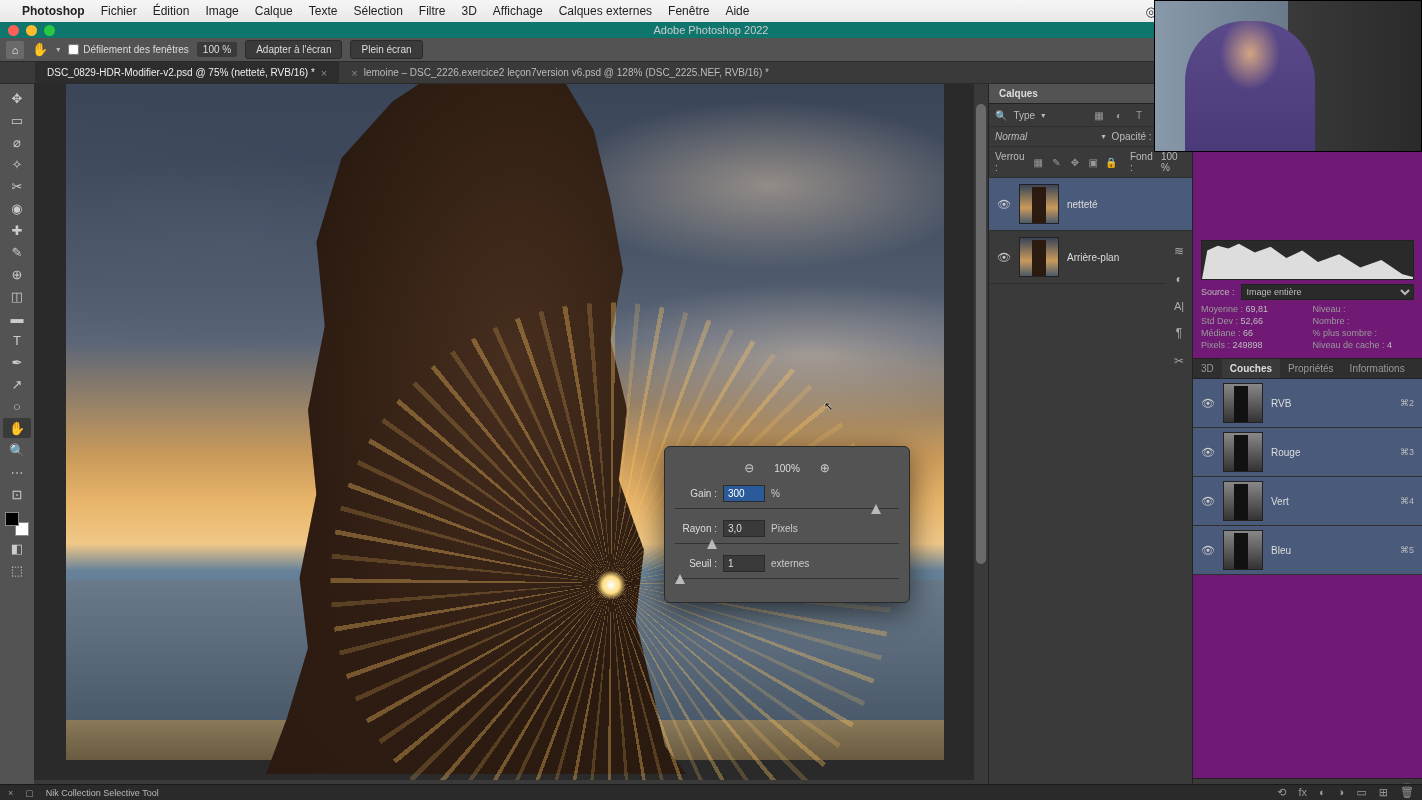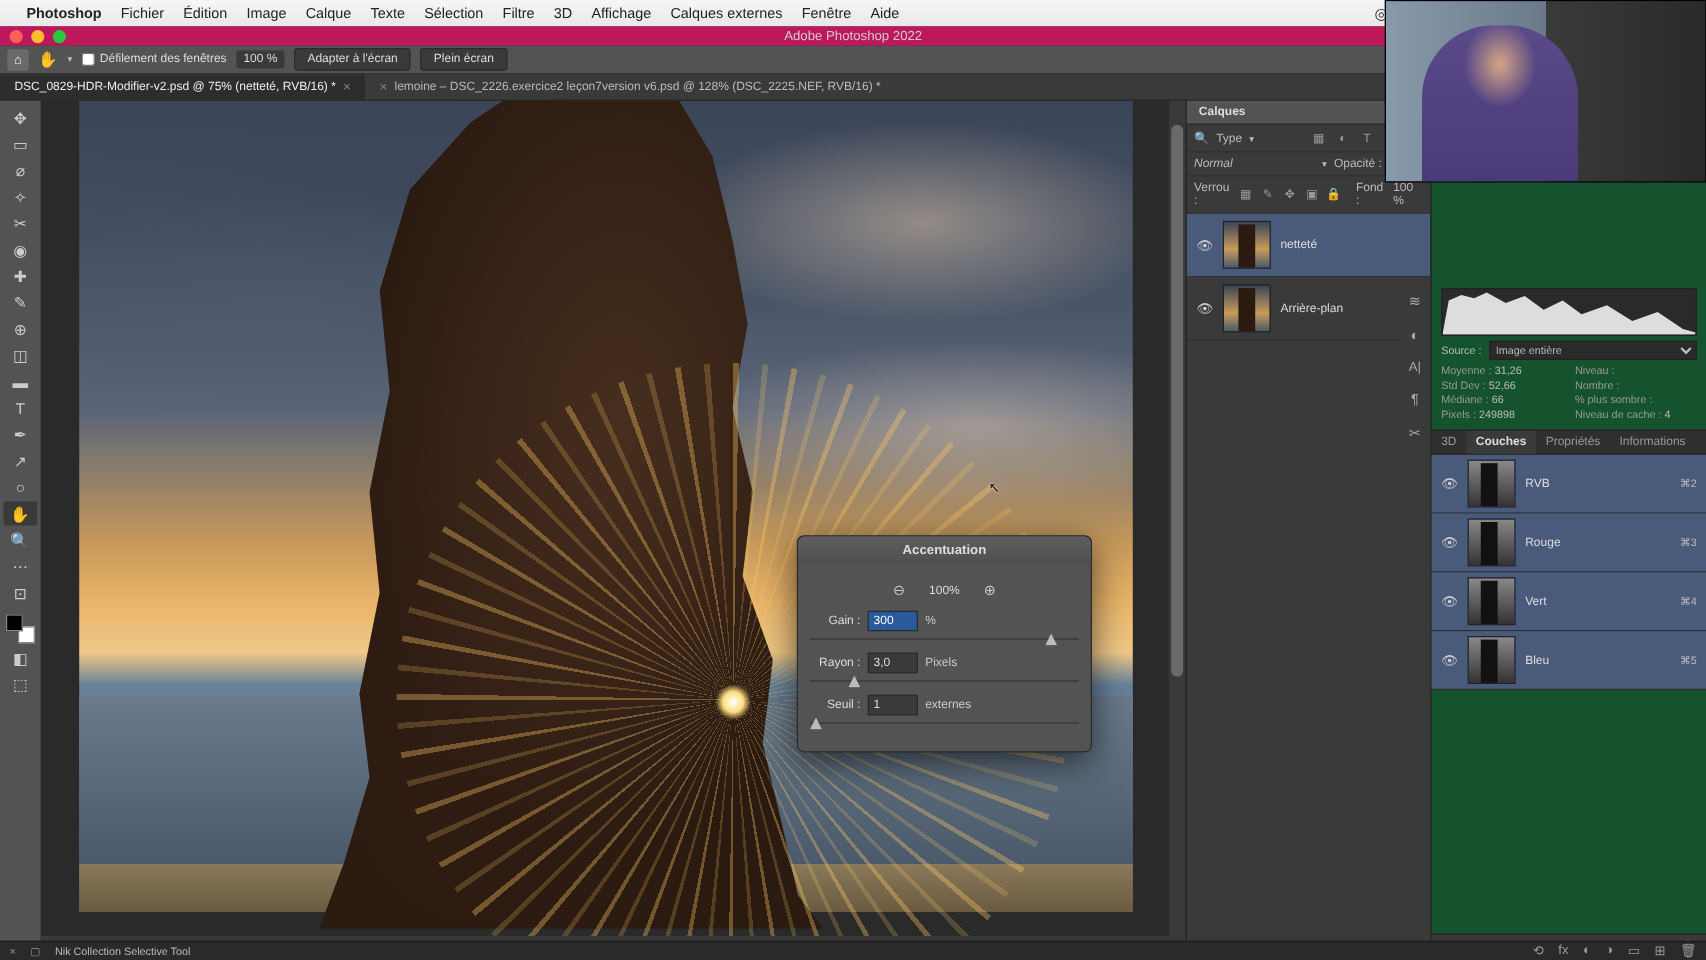--- a/index.html
+++ b/index.html
@@ -7,38 +7,38 @@
 
 
 .mac-menubar { height: 22px; background: linear-gradient(#f6f6f6,#e8e8e8); display: flex; align-items: center; padding: 0 10px; font-size: 12px; color: #222; }
 .mac-menubar .apple { font-size: 14px; margin-right: 12px; }
 .mac-menubar .menu-item { margin-right: 16px; cursor: default; }
 .mac-menubar .bold { font-weight: 600; }
 .mac-menubar .right-icons { margin-left: auto; display: flex; gap: 10px; align-items: center; font-size: 13px; color: #333; }
 .mac-menubar .right-icons span { cursor: default; }
 
 
-.app-titlebar { height: 16px; background: #be185d; display: flex; align-items: center; position: relative; }
+.app-titlebar { height: 16px; background: #0f766e; display: flex; align-items: center; position: relative; }
 .traffic-lights { position: absolute; left: 8px; display: flex; gap: 7px; }
 .tl { width: 11px; height: 11px; border-radius: 50%; }
 .tl.red { background: #ff5f57; } .tl.yellow { background: #febc2e; } .tl.green { background: #28c840; }
 .app-title { color: #ccc; font-size: 11px; width: 100%; text-align: center; }
 
 
 .options-bar { height: 24px; background: #535353; display: flex; align-items: center; padding: 0 6px; gap: 8px; border-bottom: 1px solid #2a2a2a; }
 .options-bar .home-btn { width: 18px; height: 18px; background: #6a6a6a; border-radius: 2px; display: flex; align-items: center; justify-content: center; font-size: 11px; color: #eee; }
 .options-bar .hand-icon { font-size: 13px; color: #ddd; }
 .options-bar .chev { font-size: 8px; color: #bbb; }
 .options-bar .chk { display: flex; align-items: center; gap: 4px; font-size: 10px; color: #ddd; }
 .options-bar .chk input { width: 11px; height: 11px; }
 .options-bar .zoom-field { background: #3a3a3a; color: #ddd; font-size: 10px; padding: 2px 6px; border-radius: 2px; }
 .options-bar .opt-btn { background: #3a3a3a; color: #ddd; font-size: 10px; padding: 3px 10px; border-radius: 3px; border: 1px solid #2a2a2a; cursor: default; }
 
 
-.doc-tabs { height: 22px; background: #3a3a3a; display: flex; align-items: center; border-bottom: 1px solid #2a2a2a; }
+.doc-tabs { height: 22px; background: #3a3a3a; display: flex; align-items: center; padding-left: 35px; border-bottom: 1px solid #2a2a2a; }
 .doc-tab { font-size: 10px; color: #bbb; padding: 0 12px; height: 100%; display: flex; align-items: center; gap: 6px; }
 .doc-tab.active { background: #2d2d2d; color: #eee; }
 .doc-tab .close { font-size: 11px; color: #888; }
 
 
 .workspace { position: absolute; top: 84px; left: 0; right: 0; bottom: 0; display: flex; }
 .toolbar-left { width: 34px; background: #535353; display: flex; flex-direction: column; align-items: center; padding-top: 4px; gap: 2px; }
 .tool { width: 28px; height: 20px; display: flex; align-items: center; justify-content: center; color: #ccc; font-size: 13px; border-radius: 2px; }
 .tool.active { background: #3a3a3a; }
 .fg-bg { position: relative; width: 24px; height: 24px; margin-top: 6px; }
@@ -79,21 +79,21 @@
 .layer-list { flex:1; overflow:auto; }
 .layer-item { display:flex; align-items:center; gap:8px; padding:6px 8px; border-bottom:1px solid #2f2f2f; }
 .layer-item.selected { background:#4a5a7a; }
 .vis { width:14px; font-size:11px; color:#ccc; }
 .layer-thumb { width:40px; height:40px; background: linear-gradient(180deg,#3a4558 0%,#c99a5a 60%,#4a5a6a 100%); border:1px solid #222; position:relative; }
 .layer-thumb::after { content:''; position:absolute; left:12px; top:2px; width:14px; height:36px; background:#2a1a10; }
 .layer-name { font-size:10px; color:#ddd; }
 .layer-lock { margin-left:auto; font-size:10px; color:#999; }
 
 
-.dock2 { width: 230px; background: #14532d; display: flex; flex-direction: column; border-left:1px solid #222;justify-content:center; }
+.dock2 { width: 230px; background: #701a75; display: flex; flex-direction: column; border-left:1px solid #222;justify-content:center; }
 .video-overlay { position:absolute; top:0; right:0; width:268px; height:152px; background:#223; border:1px solid #000; }
 .video-overlay .bg-room { position:absolute; inset:0; background:linear-gradient(90deg,#8899aa 0%,#6a7a8a 50%,#3a3a3a 50%,#2a2a2a 100%); }
 .video-overlay .person { position:absolute; left:30px; bottom:0; width:130px; height:130px; background: radial-gradient(ellipse 50px 60px at 50% 25%,#d4a585,transparent 60%), linear-gradient(#5a4a8a,#4a3a7a); border-radius:60px 60px 0 0; }
 .histogram-panel { margin-top:152px; padding:4px 8px 8px; }
 .histogram { width:100%; height:40px; background:#2a2a2a; position:relative; overflow:hidden; border:1px solid #222; }
 .histogram svg { width:100%; height:100%; }
 .histo-info { font-size:9px; color:#bbb; display:grid; grid-template-columns: 1fr 1fr; gap:2px 10px; margin-top:4px; }
 .histo-info .lbl { text-align:right; color:#999; }
 .histo-src { font-size:9px; color:#bbb; display:flex; gap:6px; align-items:center; margin:4px 0; }
 .histo-src select { flex:1; background:#2a2a2a; border:1px solid #222; color:#bbb; font-size:9px; padding:1px; }
@@ -257,21 +257,20 @@
     <div class="scroll-v">
         <div class="thumb"></div>
       </div>
     <div class="status-bar">
       <span>75,03 %</span>
       <span>ProPhoto RGB (16bpc)</span>
       <span class="chev">〉</span>
     </div>
 
     <div class="dialog">
-      <div class="dialog-title">Accentuation</div>
       <div class="dialog-body">
         <div class="zoom-row">
           <span class="z-icon">⊖</span>
           <span>100%</span>
           <span class="z-icon">⊕</span>
         </div>
         <div class="param-row">
           <span class="lbl">Gain :</span>
           <input class="sel" value="300" style="">
           <span class="unit">%</span>
@@ -353,21 +352,21 @@
       <div class="histogram">
         <svg viewBox="0 0 200 40" preserveAspectRatio="none">
           <path d="M0,40 L5,10 L15,5 L25,8 L35,3 L50,12 L65,6 L80,18 L95,10 L110,22 L130,14 L150,28 L170,20 L190,35 L200,38 L200,40 Z" fill="#ddd"></path>
         </svg>
       </div>
       <div class="histo-src">
         <span>Source :</span>
         <select><option>Image entière</option></select>
       </div>
       <div class="histo-info">
-        <span><span class="lbl">Moyenne :</span> <span>31,26</span></span>
+        <span><span class="lbl">Moyenne :</span> <span>69,81</span></span>
         <span><span class="lbl">Niveau :</span></span>
         <span><span class="lbl">Std Dev :</span> <span>52,66</span></span>
         <span><span class="lbl">Nombre :</span></span>
         <span><span class="lbl">Médiane :</span> <span>66</span></span>
         <span><span class="lbl">% plus sombre :</span></span>
         <span><span class="lbl">Pixels :</span> <span>249898</span></span>
         <span><span class="lbl">Niveau de cache :</span> <span>4</span></span>
       </div>
     </div>
     <div class="sub-tabs">

